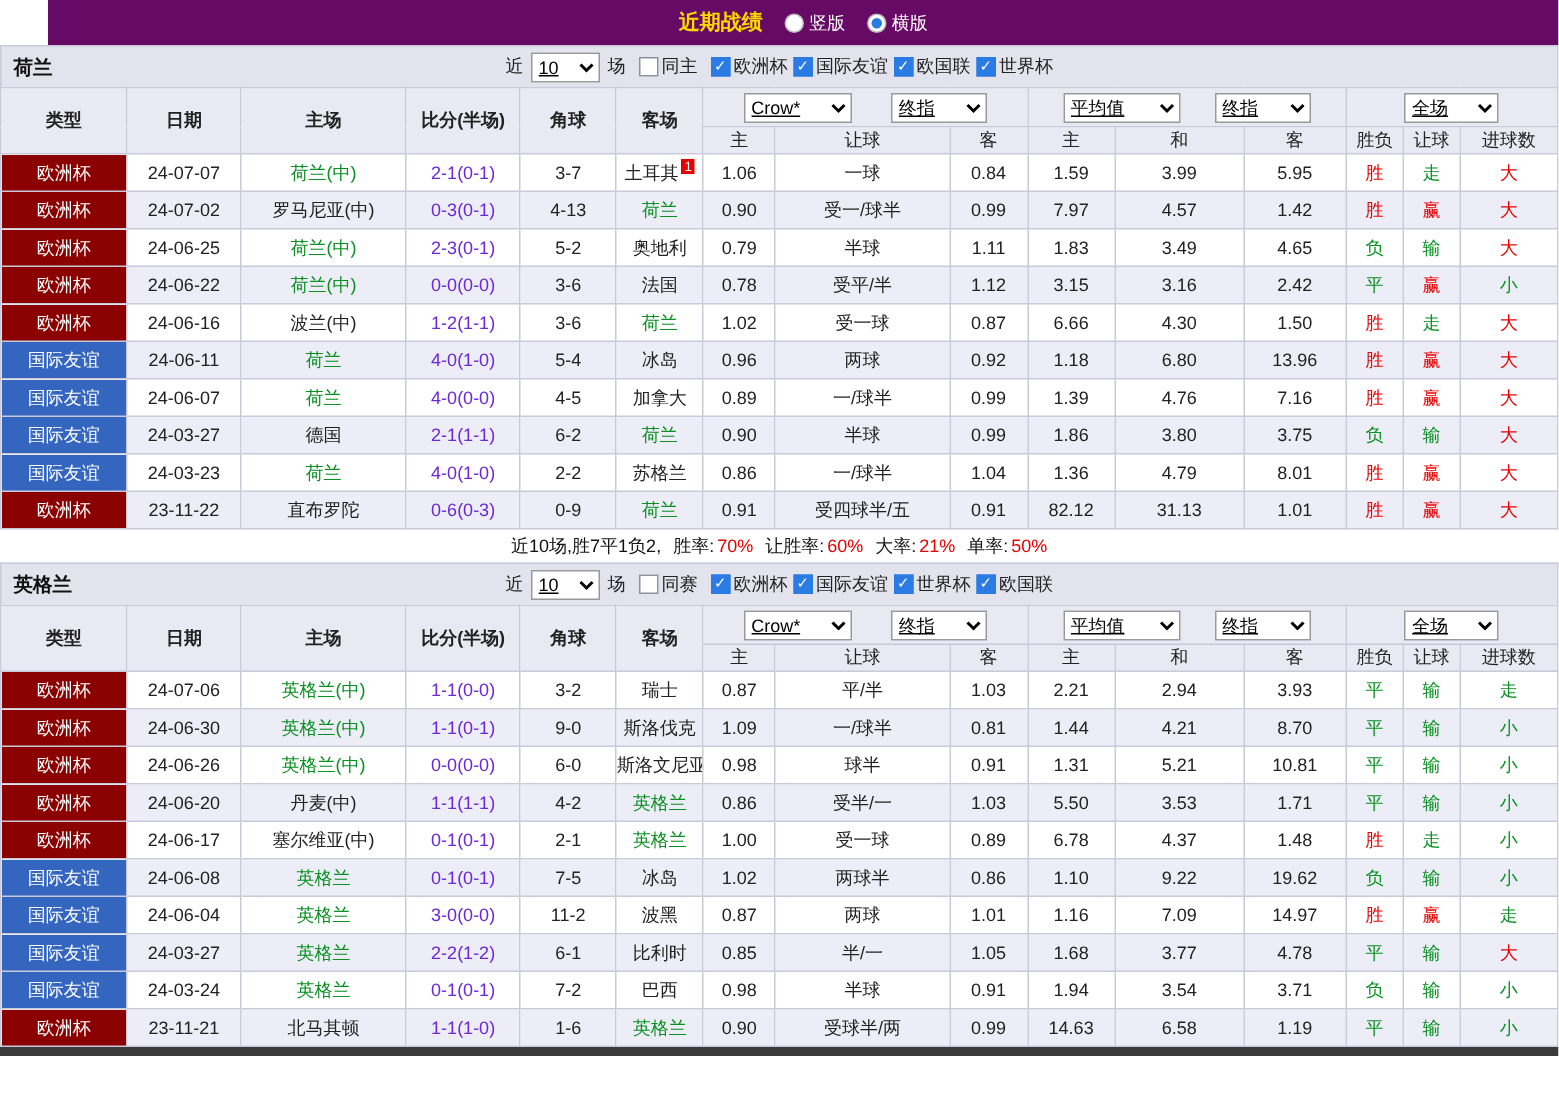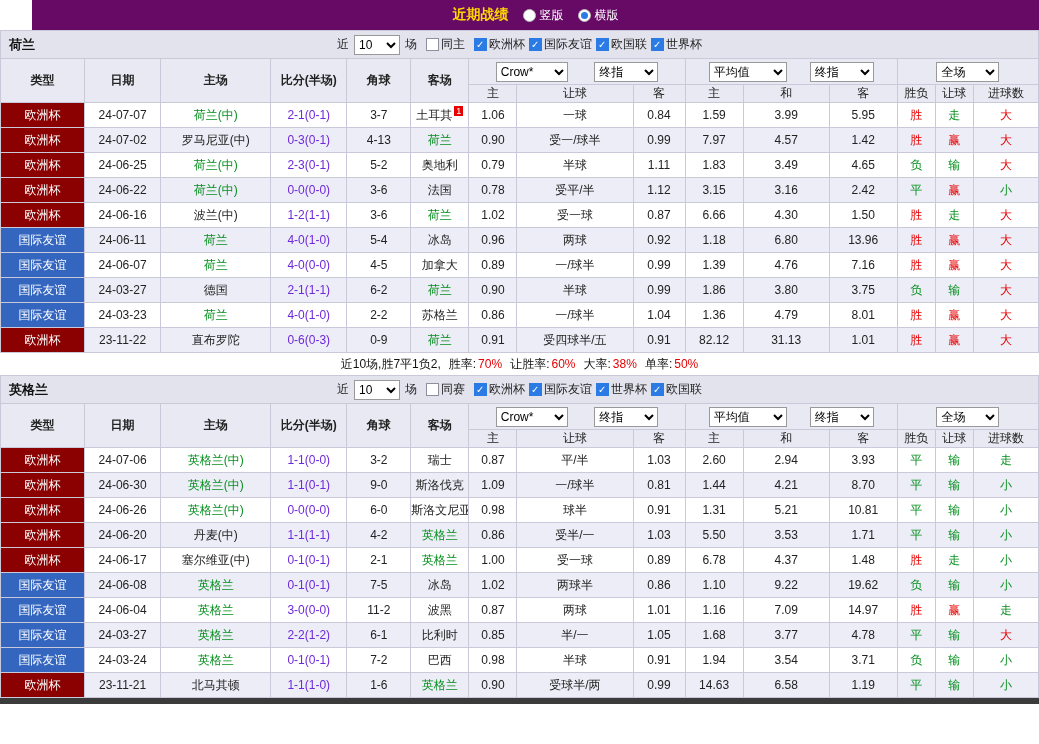--- a/index.html
+++ b/index.html
@@ -17,21 +17,21 @@
   
   .sec-head { height:28px; background:#E3E3EE; border:1px solid #C9C9D9; border-bottom:none;
     display:flex; align-items:center; position:relative; }
   .team-name { position:absolute; left:8px; font-weight:bold; font-size:13px; color:#111; }
   .filters { margin:0 auto; display:flex; align-items:center; gap:5px; }
   .chk { display:inline-flex; align-items:center; gap:2px; margin-left:4px; cursor:pointer; }
   .cbx { width:13px; height:13px; display:inline-block; background:#fff; border:1px solid #8f8f9f; position:relative; }
   .cbx.on { background:#2A7BE4; border-color:#2A7BE4; }
   .cbx.on::after { content:'✓'; color:#fff; font-size:10px; line-height:12px; position:absolute; left:1px; top:0; }
 
-  select { font-size:12px; height:20px; border:1px solid #999; background:#fff; font-family:inherit; }
+  select { font-size:12px; height:20px; border:1px solid #999; background:#fff; font-family:inherit;text-decoration:underline; }
   .w46 { width:46px; } .w72 { width:72px; } .w64 { width:64px; } .w78 { width:78px; } .w66 { width:63px; }
 
   
   .results { width:1039px; border-collapse:collapse; table-layout:fixed; }
   .results th, .results td { border:1px solid #C9C9D9; text-align:center; white-space:nowrap;
     overflow:hidden; padding:0; font-size:12px; }
   .results thead th { background:#E9E9F3; font-weight:normal; }
   .results .hrow1 th { height:26px; }
   .results .hrow2 th { height:16px; }
   .results .mainth { font-weight:bold; }
@@ -322,21 +322,21 @@
           <td class="num">31.13</td>
           <td class="num">1.01</td>
           <td class="res r">胜</td>
           <td class="res r">赢</td>
           <td class="res r">大</td>
         </tr>
       </tbody>
   </table>
 
   <div class="summary">
-    <span>近10场,胜7平1负2,</span><span><span class="sl">胜率:</span><span class="sv">70%</span><span class="sl">让胜率:</span><span class="sv">60%</span><span class="sl">大率:</span><span class="sv">38%</span><span class="sl">单率:</span><span class="sv">50%</span></span>
+    <span>近10场,胜7平1负2,</span><span><span class="sl">胜率:</span><span class="sv">70%</span><span class="sl">让胜率:</span><span class="sv">60%</span><span class="sl">大率:</span><span class="sv">21%</span><span class="sl">单率:</span><span class="sv">50%</span></span>
   </div>
 </section>
 
 <section class="team-section">
   <div class="sec-head">
     <span class="team-name">英格兰</span>
     <div class="filters">
       <span>近</span>
       <select class="w46"><option>10</option></select>
       <span>场</span>
@@ -420,21 +420,21 @@
         <tr>
           <td class="type" style="background: rgb(139, 0, 0);">欧洲杯</td>
           <td class="date">24-07-06</td>
           <td class="team hl">英格兰(中)</td>
           <td class="score">1-1(0-0)</td>
           <td class="corner">3-2</td>
           <td class="team">瑞士</td>
           <td class="num">0.87</td>
           <td class="num">平/半</td>
           <td class="num">1.03</td>
-          <td class="num">2.60</td>
+          <td class="num">2.21</td>
           <td class="num">2.94</td>
           <td class="num">3.93</td>
           <td class="res g">平</td>
           <td class="res g">输</td>
           <td class="res g">走</td>
         </tr>
         <tr>
           <td class="type" style="background: rgb(139, 0, 0);">欧洲杯</td>
           <td class="date">24-06-30</td>
           <td class="team hl">英格兰(中)</td>

